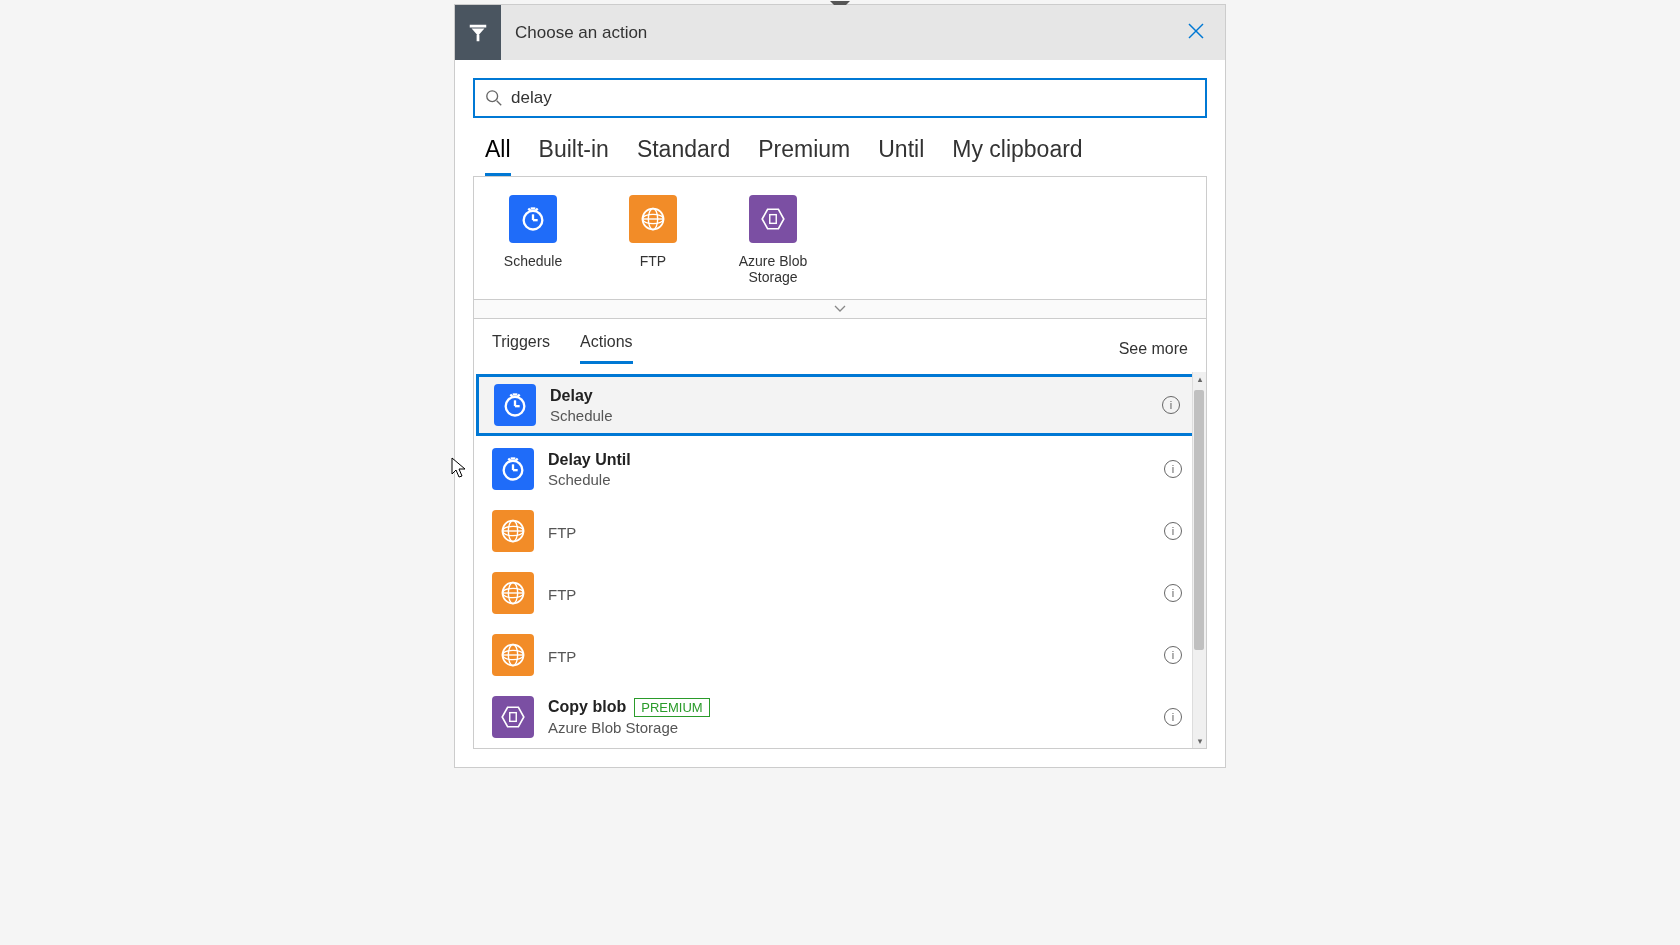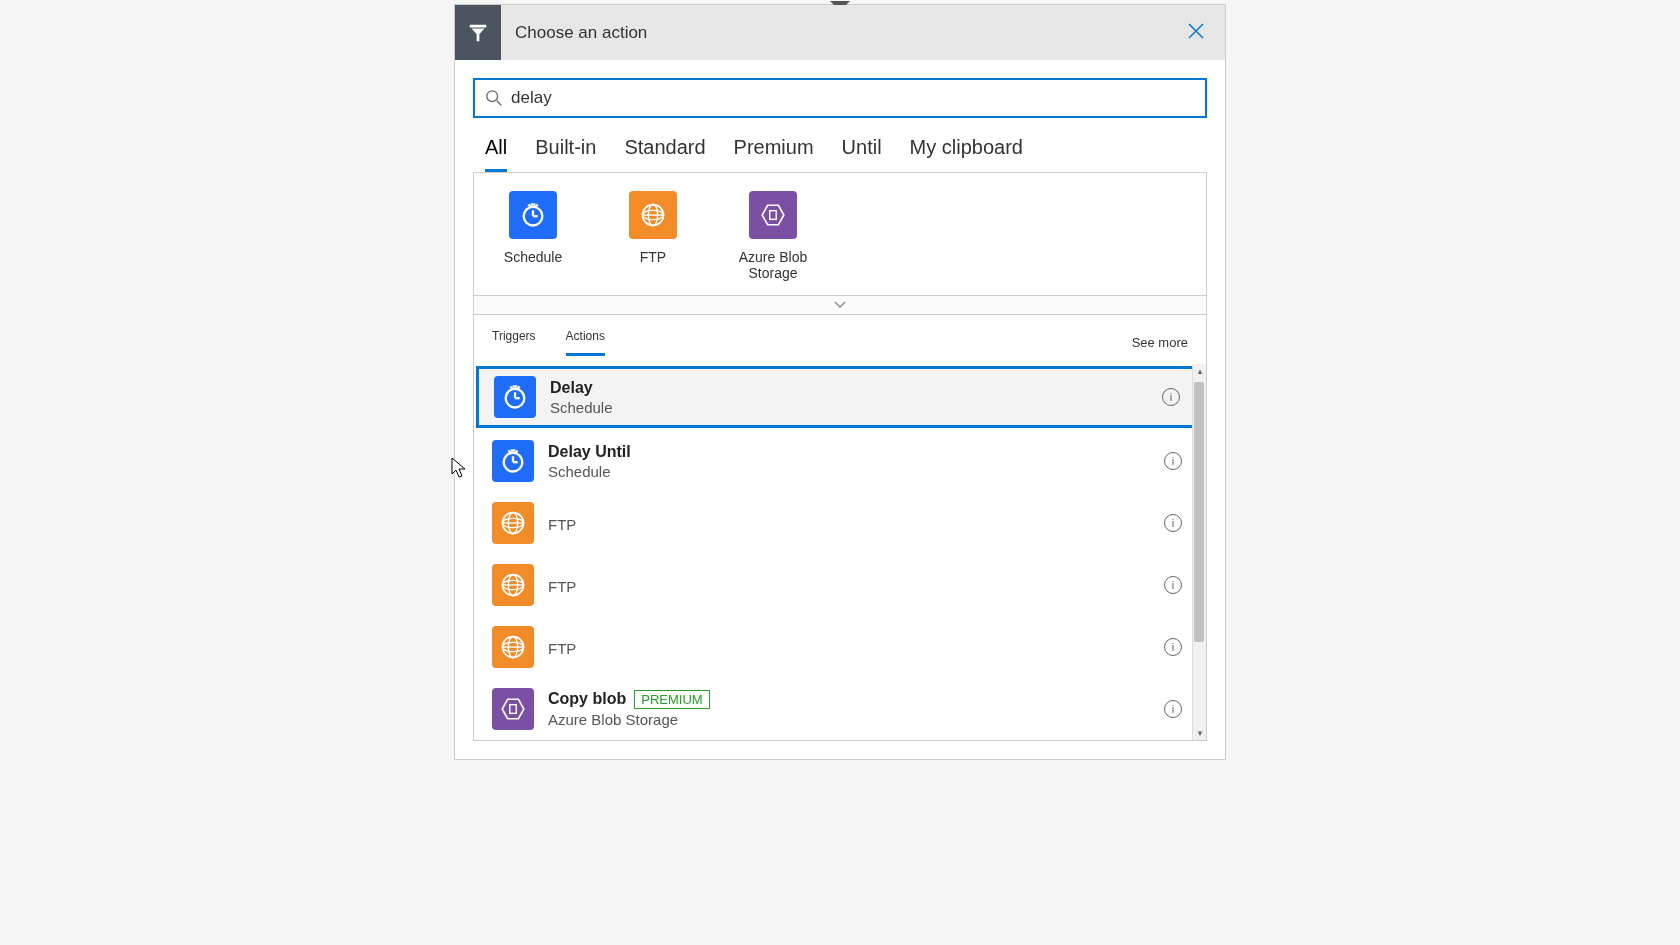--- a/index.html
+++ b/index.html
@@ -72,21 +72,21 @@
       font-size: 17px;
       margin-left: 8px;
       width: 100%;
       color: #333;
     }
     .tabs {
       display: flex;
       gap: 28px;
       margin-top: 18px;
       padding-left: 12px;
-      font-size: 20px;
+      font-size: 23px;
       color: #333;
     }
     .tab { padding-bottom: 10px; cursor: pointer; }
     .tab.active {
       color: #000;
       border-bottom: 3px solid #0078d4;
       font-weight: 400;
     }
     .connectors-box {
       border: 1px solid #ccc;
@@ -130,25 +130,25 @@
     }
     .sub-tabs-row {
       display: flex;
       align-items: center;
       justify-content: space-between;
       padding: 14px 18px 0 18px;
     }
     .sub-tabs {
       display: flex;
       gap: 30px;
-      font-size: 12px;
+      font-size: 16px;
     }
     .sub-tab { padding-bottom: 10px; cursor: pointer; color: #333; }
     .sub-tab.active { border-bottom: 3px solid #0078d4; }
-    .see-more { font-size: 13px; color: #333; cursor: pointer; }
+    .see-more { font-size: 16px; color: #333; cursor: pointer; }
     .action-list {
       position: relative;
       margin-top: 8px;
       max-height: 400px;
       overflow: hidden;
     }
     .action-row {
       display: flex;
       align-items: center;
       padding: 10px 18px;

